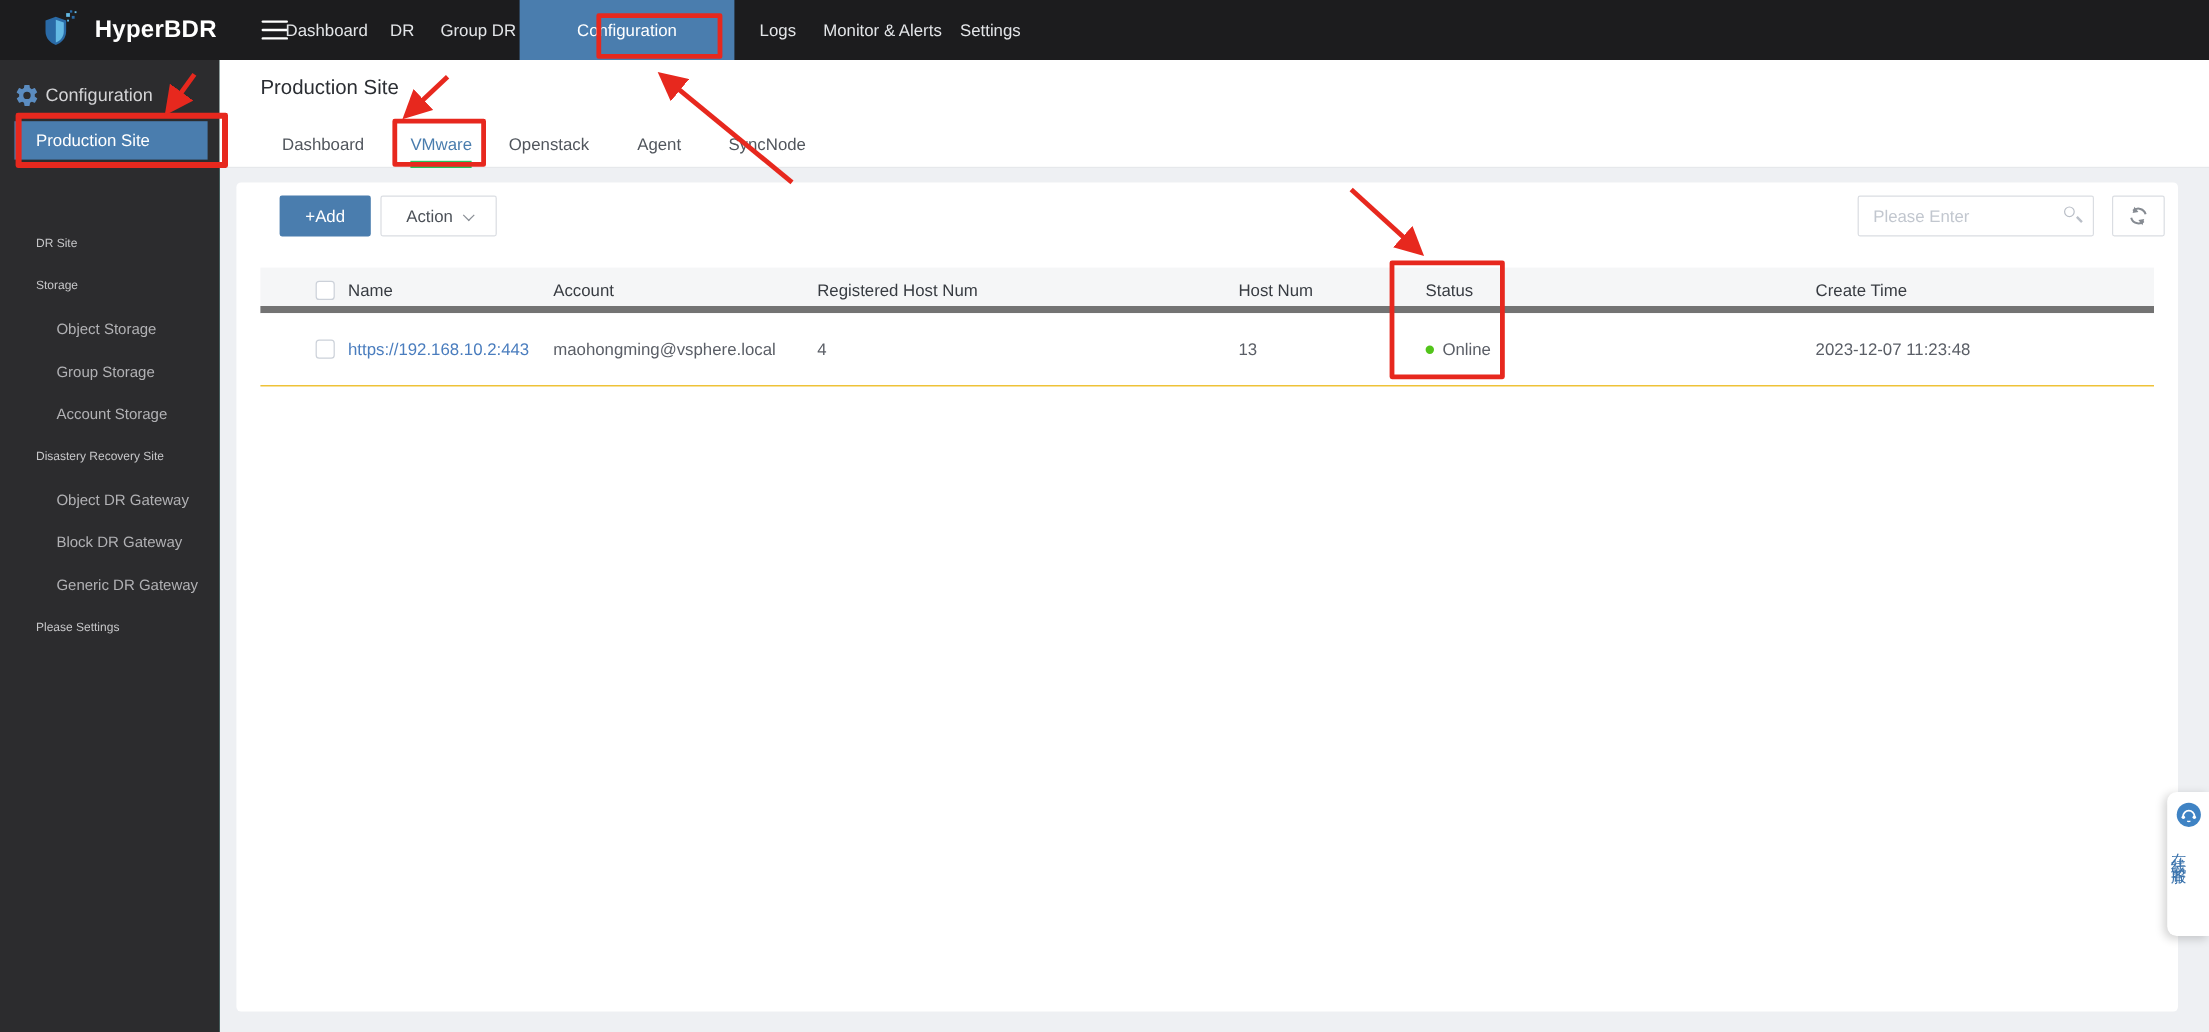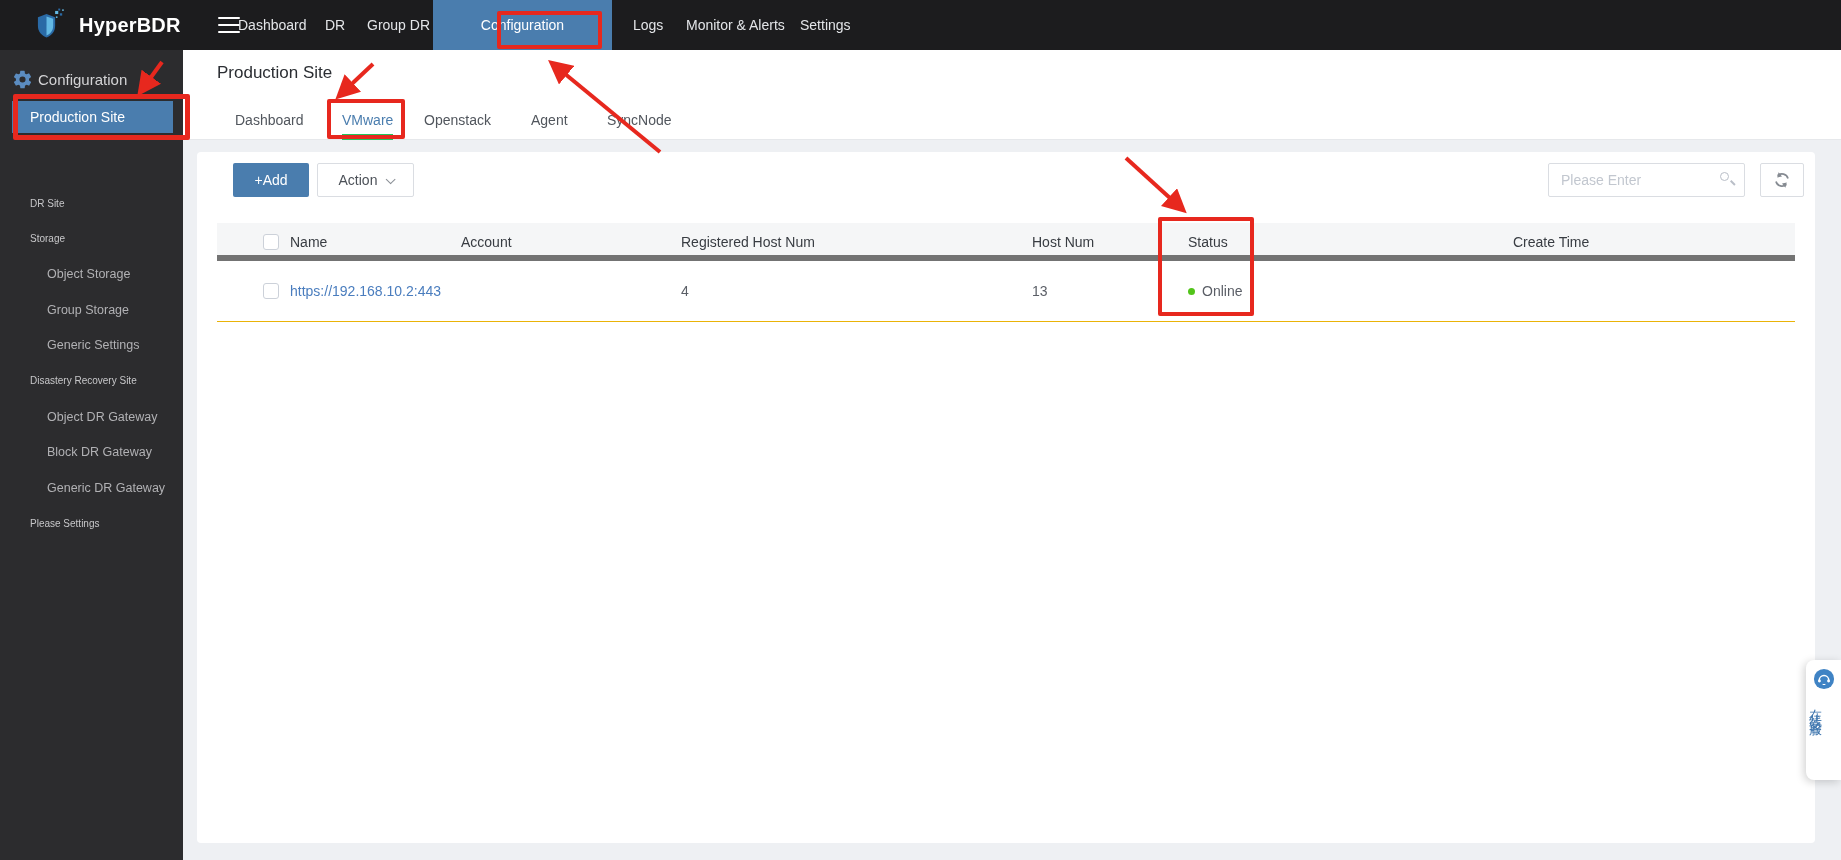--- a/index.html
+++ b/index.html
@@ -113,21 +113,21 @@
         <path fill="#5b8cc0" d="M19.4 13c.04-.33.06-.66.06-1s-.02-.67-.06-1l2.1-1.65a.5.5 0 0 0 .12-.64l-2-3.46a.5.5 0 0 0-.61-.22l-2.48 1a7.6 7.6 0 0 0-1.73-1l-.37-2.65A.5.5 0 0 0 13.94 2h-4a.5.5 0 0 0-.5.42l-.37 2.65c-.62.26-1.2.6-1.73 1l-2.48-1a.5.5 0 0 0-.6.22l-2 3.46a.5.5 0 0 0 .12.64L4.56 11c-.04.33-.06.66-.06 1s.02.67.06 1l-2.1 1.65a.5.5 0 0 0-.12.64l2 3.46c.13.22.39.31.6.22l2.49-1c.53.4 1.1.74 1.72 1l.37 2.65c.05.24.25.42.5.42h4c.25 0 .45-.18.5-.42l.37-2.65c.62-.26 1.2-.6 1.72-1l2.49 1c.22.09.47 0 .6-.22l2-3.46a.5.5 0 0 0-.12-.64L19.4 13zM12 15.5A3.5 3.5 0 1 1 15.5 12 3.5 3.5 0 0 1 12 15.5z"></path>
       </svg>
       <span class="t">Configuration</span>
     </div>
 
     <div class="side-sel">Production Site</div>
     <span class="side-item" style="left:30px;top:144px">DR Site</span>
     <span class="side-item" style="left:30px;top:179px">Storage</span>
     <span class="side-item sub" style="left:47px;top:214px">Object Storage</span>
     <span class="side-item sub" style="left:47px;top:250px">Group Storage</span>
-    <span class="side-item sub" style="left:47px;top:285px">Generic Settings</span>
+    <span class="side-item sub" style="left:47px;top:285px">Account Storage</span>
     <span class="side-item" style="left:30px;top:321px">Disastery Recovery Site</span>
     <span class="side-item sub" style="left:47px;top:357px">Object DR Gateway</span>
     <span class="side-item sub" style="left:47px;top:392px">Block DR Gateway</span>
     <span class="side-item sub" style="left:47px;top:428px">Generic DR Gateway</span>
     <span class="side-item" style="left:30px;top:464px">Please Settings</span>
   </div>
 
   <div class="main-bg"></div>
 
   <div class="page-header">
@@ -166,23 +166,25 @@
       <span class="cell c-account">Account</span>
       <span class="cell c-reg">Registered Host Num</span>
       <span class="cell c-host">Host Num</span>
       <span class="cell c-status">Status</span>
       <span class="cell c-time">Create Time</span>
     </div>
 
     <div class="trow">
       <span class="checkbox"></span>
       <span class="cell c-name"><a class="link">https://192.168.10.2:443</a></span>
+      <span class="cell c-account">maohongming@vsphere.local</span>
       <span class="cell c-reg">4</span>
       <span class="cell c-host">13</span>
       <span class="cell c-status"><span class="dot"></span><span>Online</span></span>
+      <span class="cell c-time">2023-12-07 11:23:48</span>
     </div>
   </div>
 
   <div class="cs-widget">
     <svg width="22" height="22" viewBox="0 0 24 24">
       <circle cx="12" cy="12" r="11" fill="#3f83c4"></circle>
       <path d="M6.8 13.4a5.2 5.2 0 0 1 10.4 0" stroke="#fff" stroke-width="1.6" fill="none"></path>
       <circle cx="7" cy="14.2" r="1.6" fill="#fff"></circle>
       <circle cx="17" cy="14.2" r="1.6" fill="#fff"></circle>
       <path d="M13.5 17.8a2.5 1.2 0 0 1-3 0" stroke="#fff" stroke-width="1.2" fill="none"></path>

